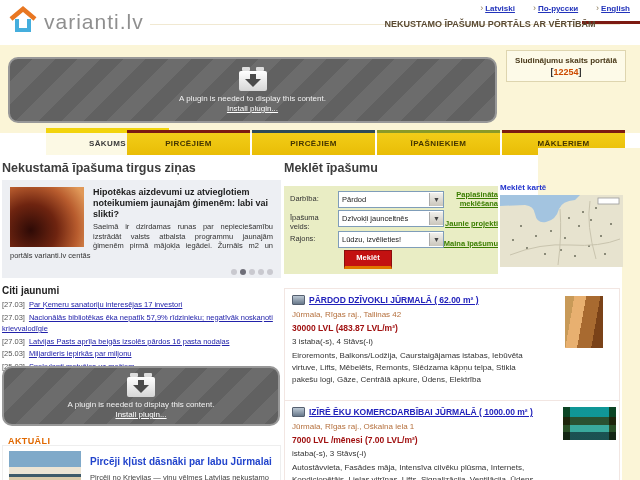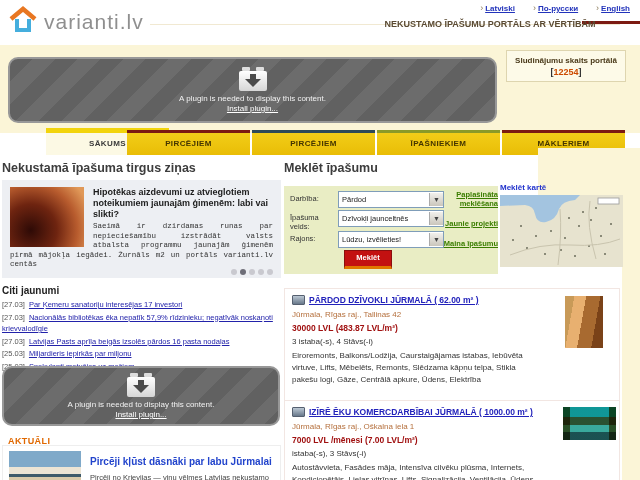--- a/index.html
+++ b/index.html
@@ -54,21 +54,21 @@
   .t0{left:2px;} .t1{left:127px;} .t2{left:252px;} .t3{left:377px;} .t4{left:502px;}
 
   
   .sec-title{position:absolute;font-size:12.5px;font-weight:bold;color:#3d3d3d;}
   .news-title{left:2px;top:161px;}
   .newsbox{position:absolute;left:2px;top:180px;width:279px;height:98px;background:#edeff3;
            padding:7px 8px;box-sizing:border-box;}
   .news-photo{float:left;width:74px;height:60px;margin-right:9px;
       background:radial-gradient(circle at 28% 72%,#2e0a06,#6e2410 38%,#b85c2e 68%,#e09858 92%);}
   .news-head{font-size:9px;font-weight:bold;color:#1c1c1c;line-height:11px;}
-  .news-exc{font-size:7.5px;color:#333;line-height:9.5px;text-align:justify;margin-top:2px;font-family:Liberation Mono, monospace;}
+  .news-exc{font-size:7.5px;color:#333;line-height:9.5px;text-align:justify;margin-top:2px;}
   .dots{position:absolute;right:8px;bottom:3px;display:flex;gap:3px;}
   .dot{width:6px;height:6px;border-radius:50%;background:#c9c9cf;cursor:pointer;}
   .dot.on{background:#6e6e78;}
   .citi-title{position:absolute;left:2px;top:285px;font-size:10px;font-weight:bold;color:#222;}
   .newslist{position:absolute;left:2px;top:299px;width:278px;}
   .nitem{font-size:7.5px;line-height:11.5px;margin-bottom:1px;}
   .ndate{color:#555;margin-right:4px;}
   .nlink{color:#2222aa;text-decoration:underline;}
   .akt-title{position:absolute;left:8px;top:436px;font-size:9px;font-weight:bold;color:#e06800;letter-spacing:.4px;}
   .aktbox{position:absolute;left:2px;top:445px;width:279px;height:60px;background:#fff;

